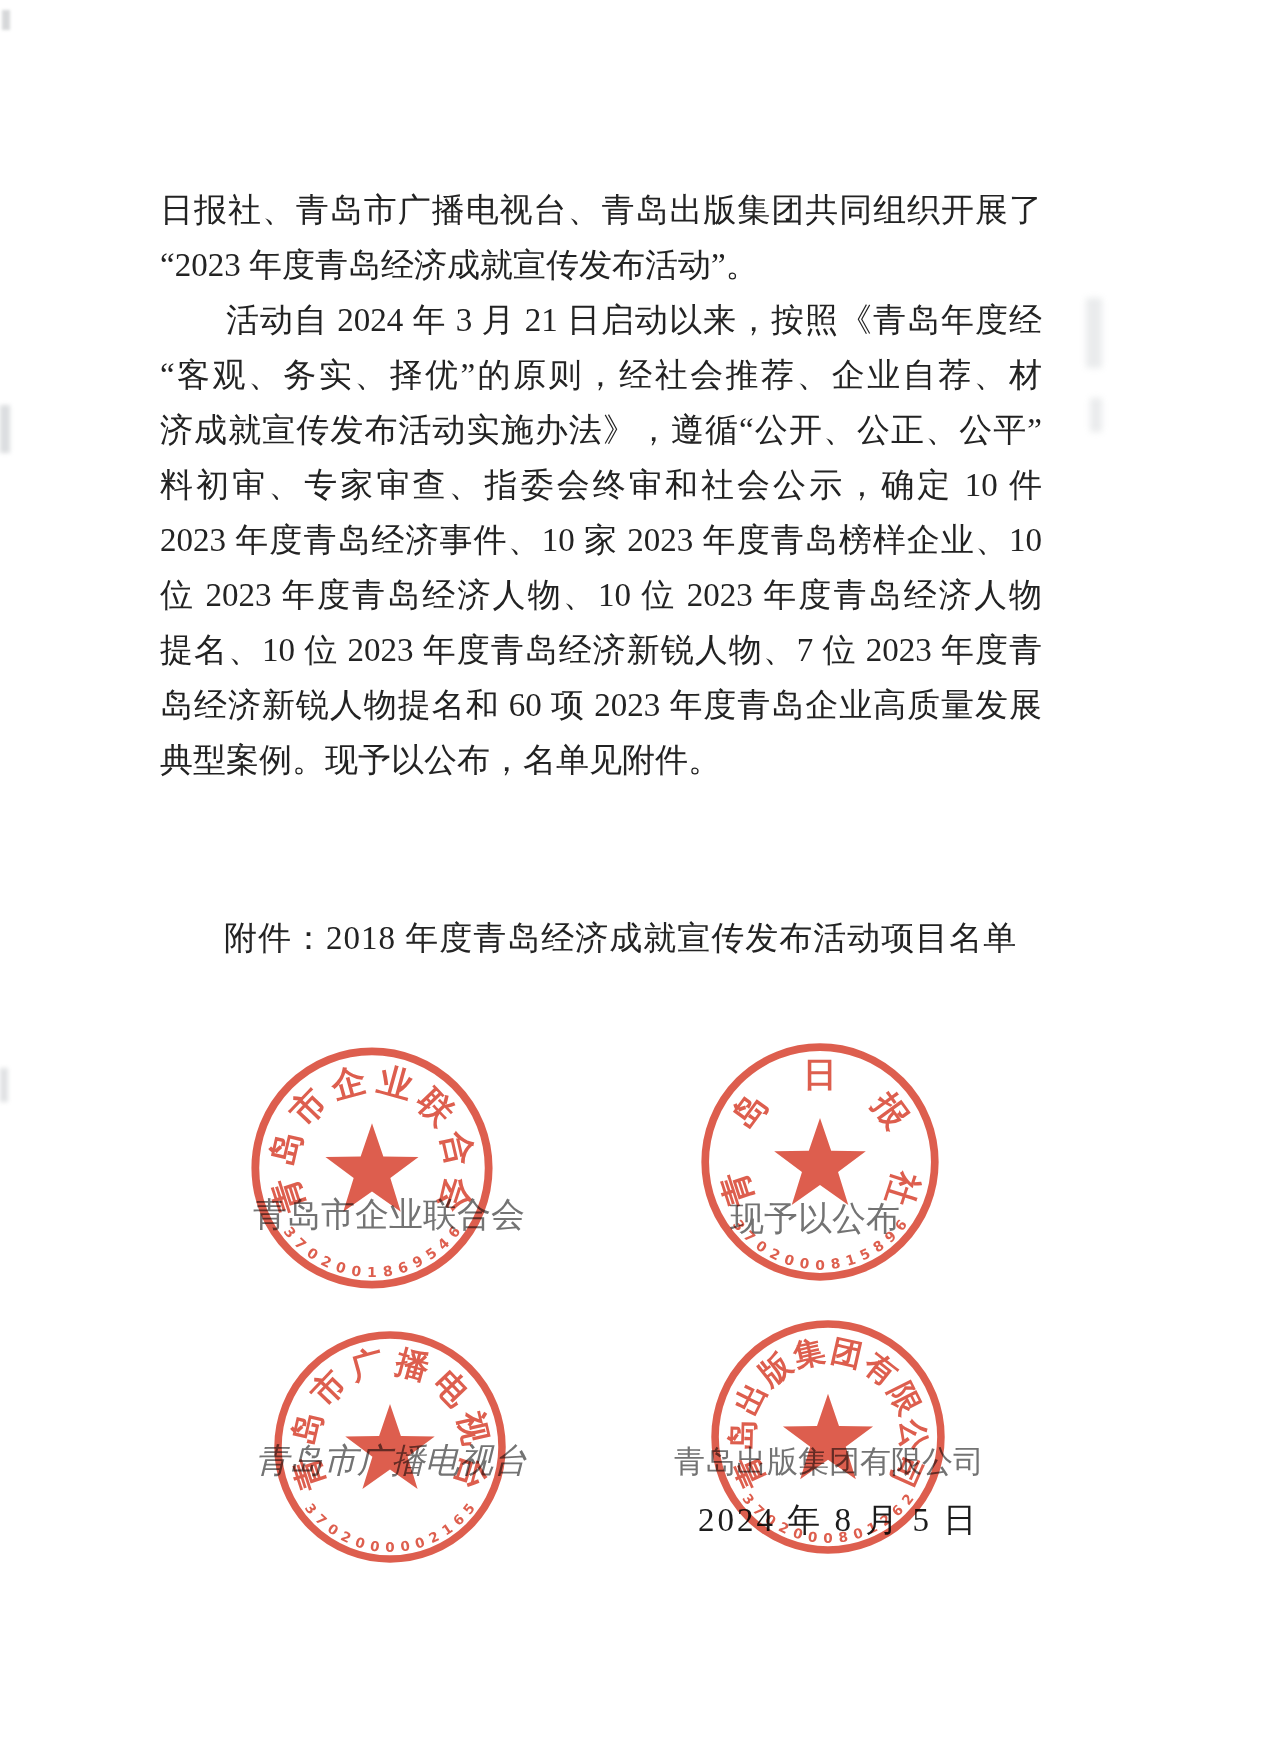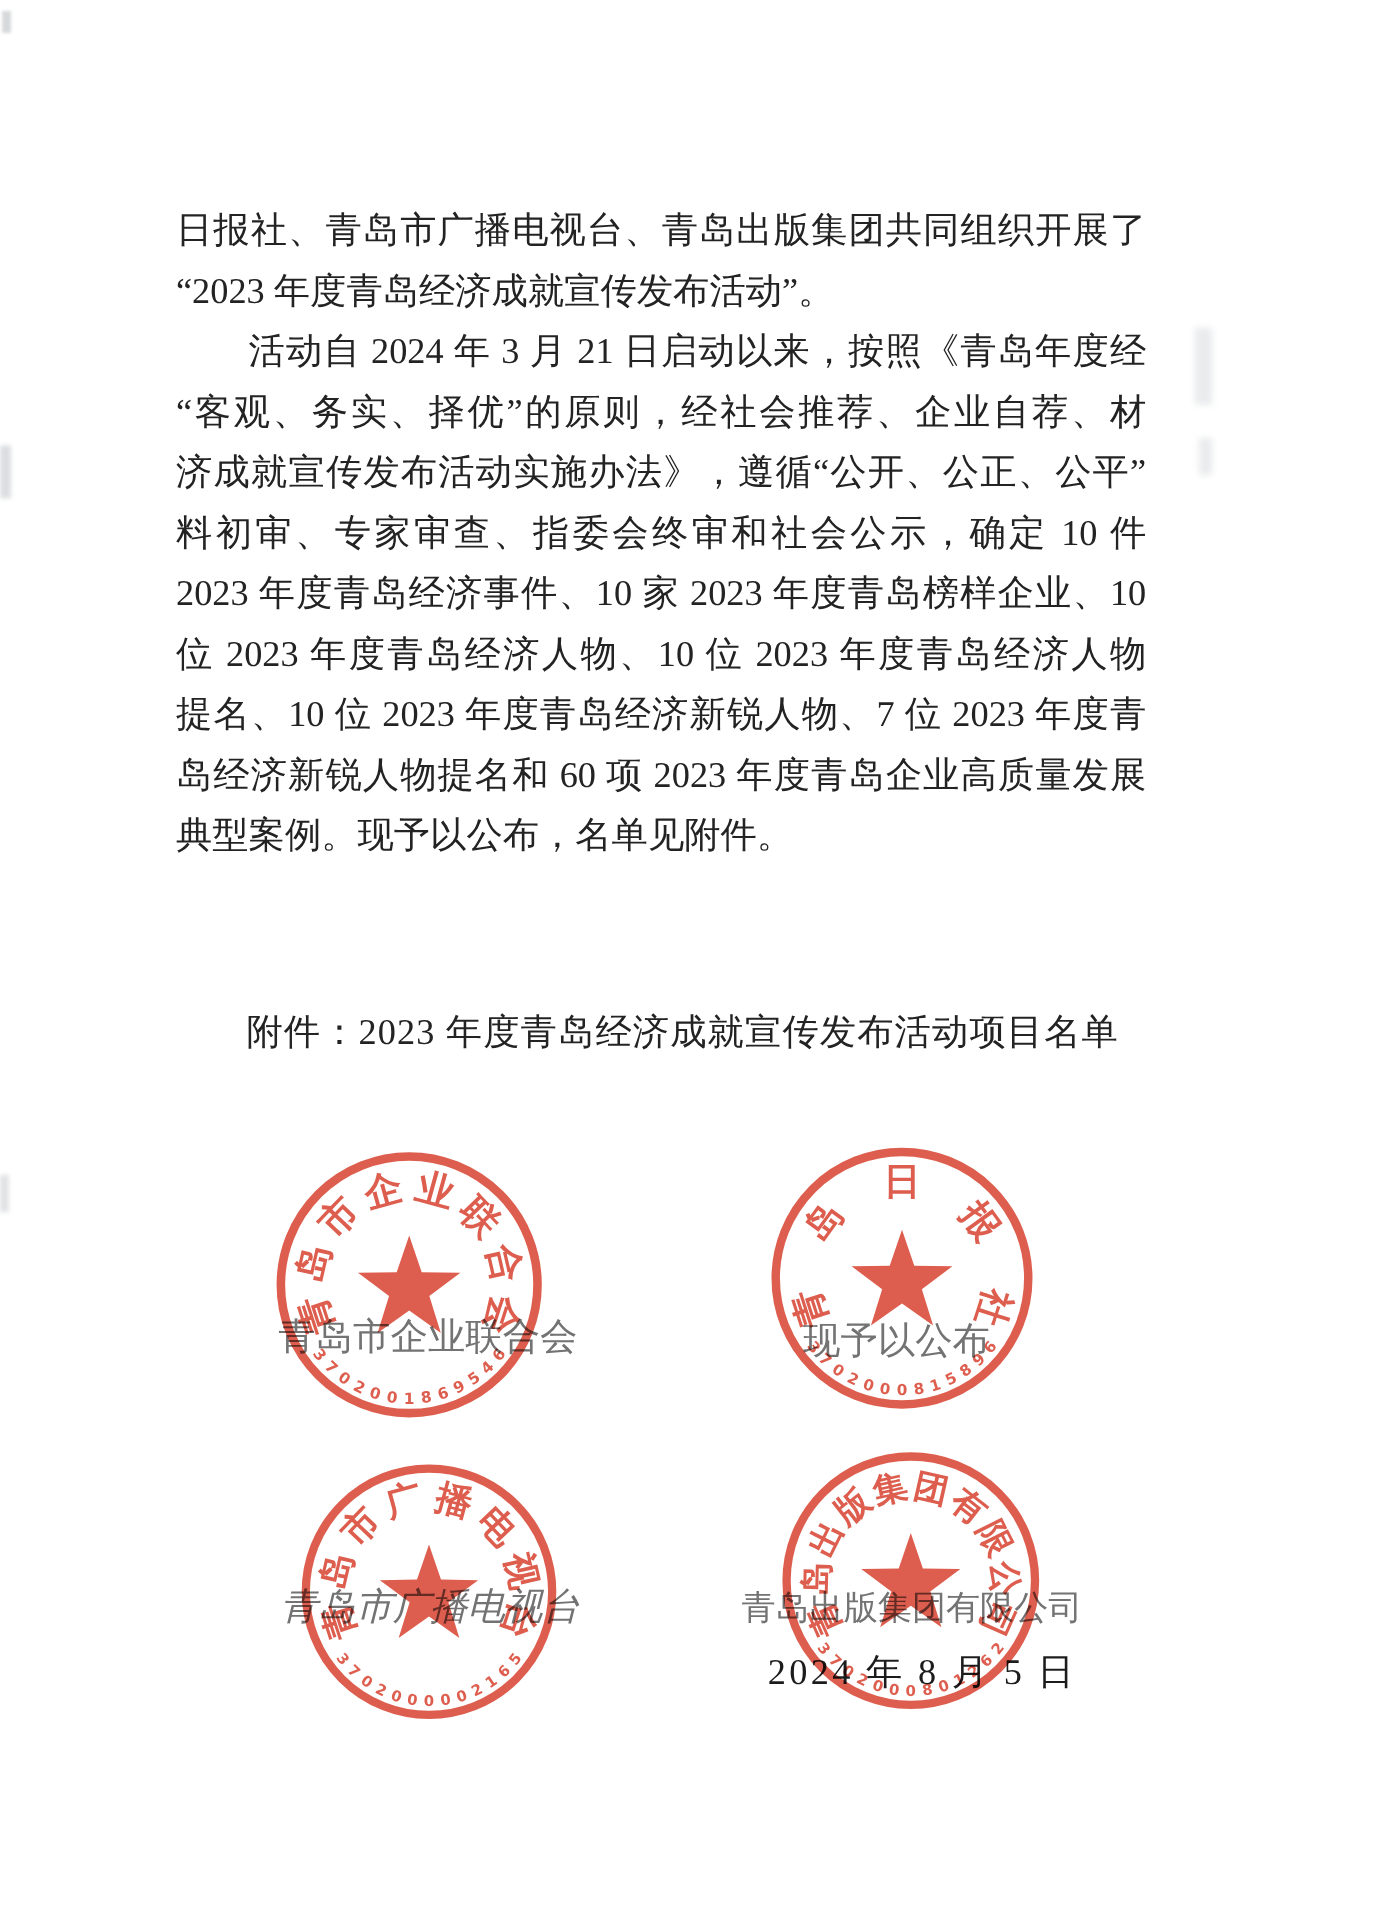--- a/index.html
+++ b/index.html
@@ -123,21 +123,21 @@
       <div class="body-line fill">“客观、务实、择优”的原则，经社会推荐、企业自荐、材</div>
       <div class="body-line fill">济成就宣传发布活动实施办法》，遵循“公开、公正、公平”</div>
       <div class="body-line fill">料初审、专家审查、指委会终审和社会公示，确定 10 件</div>
       <div class="body-line fill">2023 年度青岛经济事件、10 家 2023 年度青岛榜样企业、10</div>
       <div class="body-line fill">位 2023 年度青岛经济人物、10 位 2023 年度青岛经济人物</div>
       <div class="body-line fill">提名、10 位 2023 年度青岛经济新锐人物、7 位 2023 年度青</div>
       <div class="body-line fill">岛经济新锐人物提名和 60 项 2023 年度青岛企业高质量发展</div>
       <div class="body-line">典型案例。现予以公布，名单见附件。</div>
     </div>
 
-  <div class="attachment-line">附件：2023 年度青岛经济成就宣传发布活动项目名单</div>
+  <div class="attachment-line">附件：2018 年度青岛经济成就宣传发布活动项目名单</div>
 
   <div id="labels-host">
       <div class="signatory-name" style="left: 253px; top: 1192px; font-size: 34px;">青岛市企业联合会</div>
       <div class="signatory-name" style="left: 730px; top: 1196px; font-size: 34px;">现予以公布</div>
       <div class="signatory-name" style="left: 255px; top: 1438px; font-size: 34px; font-style: italic;">青岛市广播电视台</div>
       <div class="signatory-name" style="left: 674px; top: 1441px; font-size: 31px;">青岛出版集团有限公司</div>
     </div>
 
   <div id="seals-host">
       <svg viewBox="0 0 240 240" width="250" height="250" class="seal" style="left: 247px; top: 1043px;">

